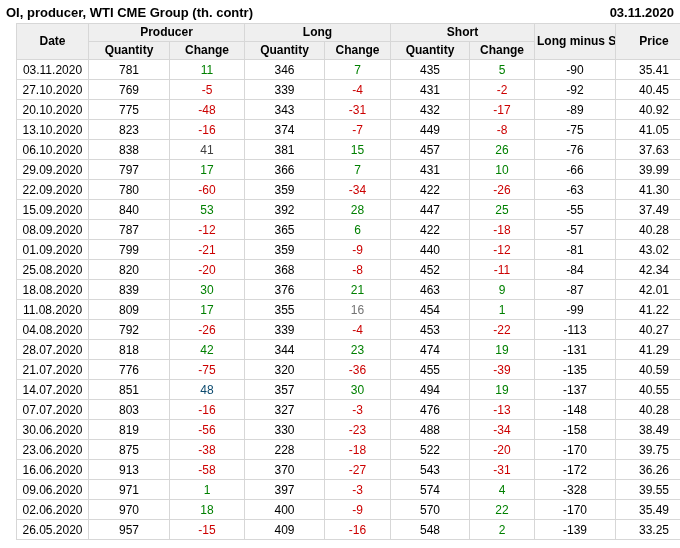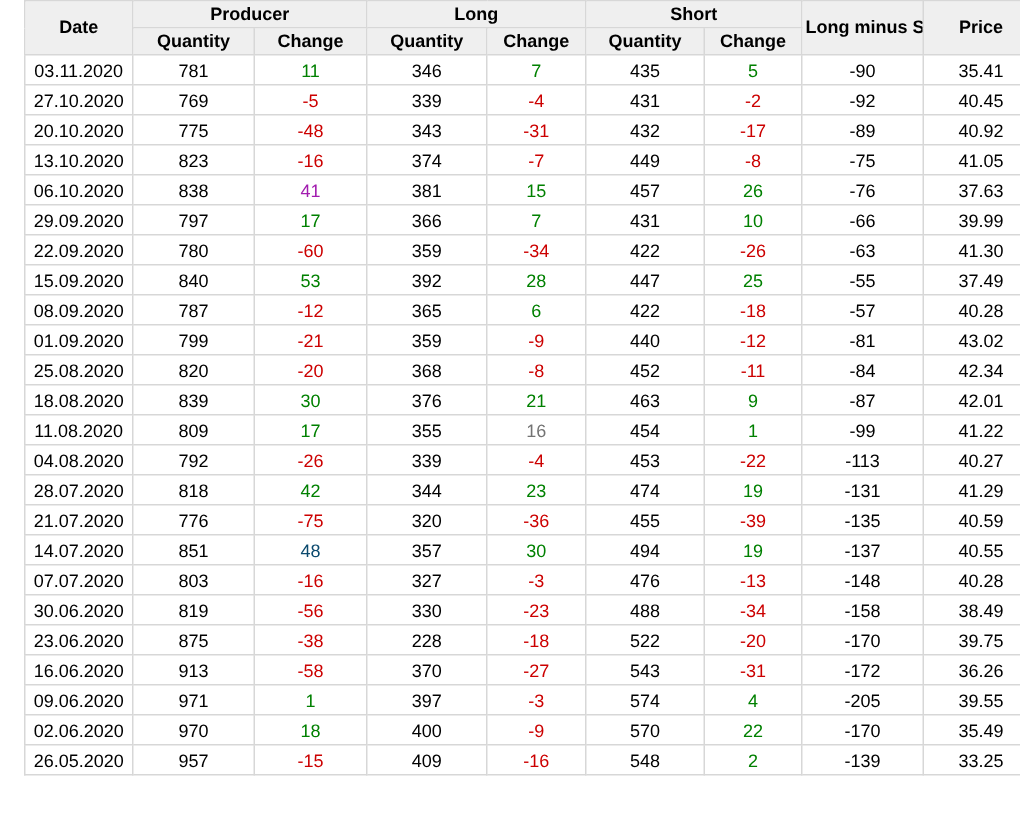--- a/index.html
+++ b/index.html
@@ -35,20 +35,24 @@
   col.c-pq{width:81px;} col.c-pc{width:75px;}
   col.c-lq{width:80px;} col.c-lc{width:66px;}
   col.c-sq{width:79px;} col.c-sc{width:65px;}
   col.c-lms{width:81px;} col.c-price{width:77px;}
 </style>
 </head>
 <body>
 
 <div class="page">
 
+  <div class="titlebar">
+    <div class="report-title">OI, producer, WTI CME Group (th. contr)</div>
+    <div class="report-date">03.11.2020</div>
+  </div>
 
   <table class="oi">
     <colgroup>
       <col class="c-date">
         <col class="c-pq">
         <col class="c-pc">
       <col class="c-lq">
         <col class="c-lc">
       <col class="c-sq">
         <col class="c-sc">
@@ -114,21 +118,21 @@
           <td class="num">374</td>
           <td class="chg" style="color: rgb(204, 0, 0);">-7</td>
           <td class="num">449</td>
           <td class="chg" style="color: rgb(204, 0, 0);">-8</td>
           <td class="num">-75</td>
           <td class="num">41.05</td>
         </tr>
         <tr>
           <td class="date">06.10.2020</td>
           <td class="num">838</td>
-          <td class="chg" style="color: #a21caf;">41</td>
+          <td class="chg" style="color: #404040;">41</td>
           <td class="num">381</td>
           <td class="chg" style="color: rgb(0, 128, 0);">15</td>
           <td class="num">457</td>
           <td class="chg" style="color: rgb(0, 128, 0);">26</td>
           <td class="num">-76</td>
           <td class="num">37.63</td>
         </tr>
         <tr>
           <td class="date">29.09.2020</td>
           <td class="num">797</td>
@@ -306,21 +310,21 @@
           <td class="num">36.26</td>
         </tr>
         <tr>
           <td class="date">09.06.2020</td>
           <td class="num">971</td>
           <td class="chg" style="color: rgb(0, 128, 0);">1</td>
           <td class="num">397</td>
           <td class="chg" style="color: rgb(204, 0, 0);">-3</td>
           <td class="num">574</td>
           <td class="chg" style="color: rgb(0, 128, 0);">4</td>
-          <td class="num">-205</td>
+          <td class="num">-328</td>
           <td class="num">39.55</td>
         </tr>
         <tr>
           <td class="date">02.06.2020</td>
           <td class="num">970</td>
           <td class="chg" style="color: rgb(0, 128, 0);">18</td>
           <td class="num">400</td>
           <td class="chg" style="color: rgb(204, 0, 0);">-9</td>
           <td class="num">570</td>
           <td class="chg" style="color: rgb(0, 128, 0);">22</td>

